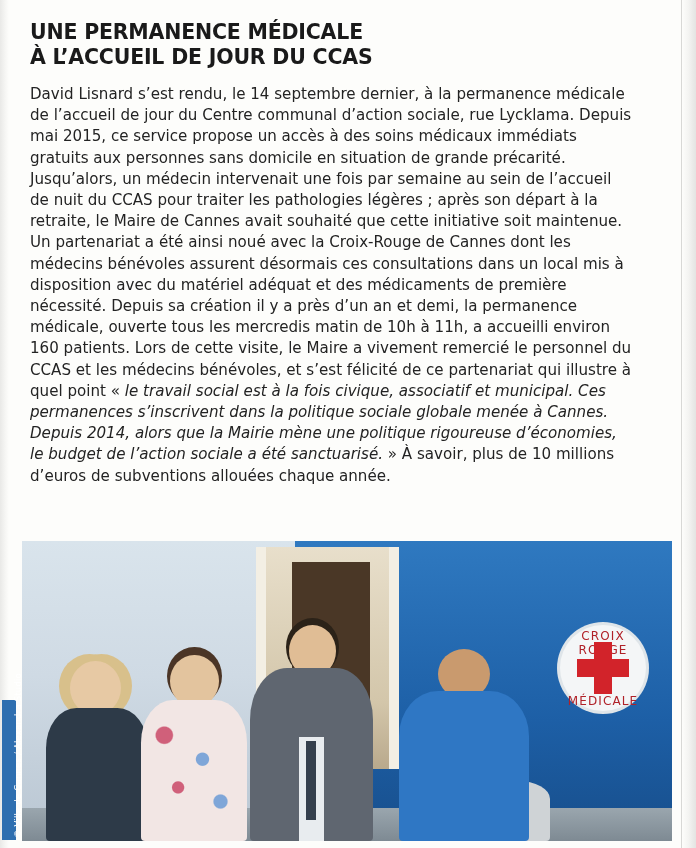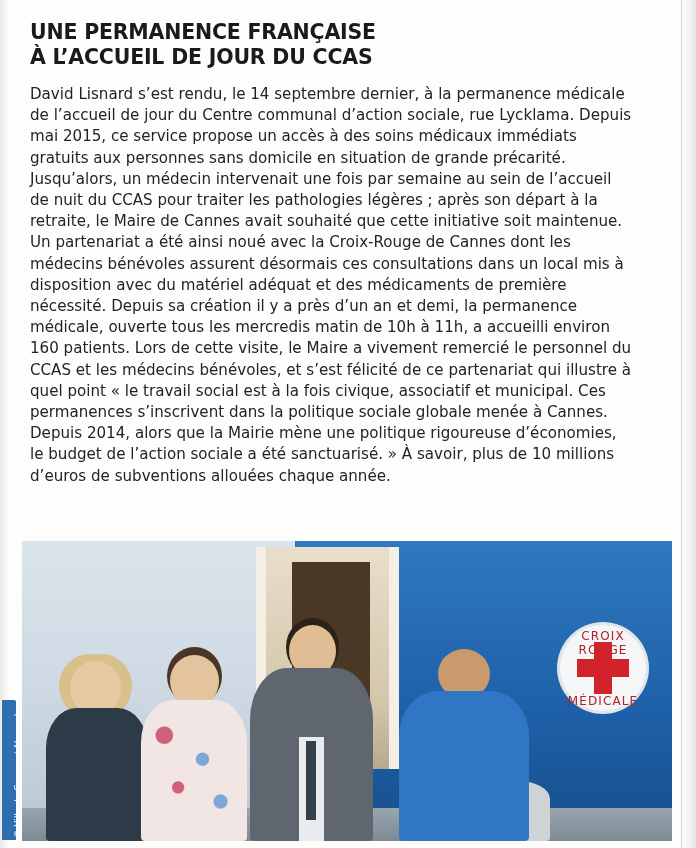--- a/index.html
+++ b/index.html
@@ -66,20 +66,21 @@
     font-family: "DejaVu Sans", sans-serif;
     font-size: 15.1px;
     line-height: 21.2px;
     color: #232323;
     text-align: left;
   }
   .body-copy p {
     margin: 0;
   }
   .quote {
+    font-style: italic;
     margin-top: 42px;
   }
 
   
   .photo {
     position: absolute;
     left: 22px;
     top: 541px;
     width: 650px;
     height: 300px;
@@ -237,21 +238,21 @@
 </head>
 <body>
 
 <div class="page">
 
   <div class="scan-edge-left"></div>
   <div class="scan-edge-right"></div>
   <div class="gutter-line" style="right:14px;"></div>
 
   <div class="headline">
-    <div class="headline-line">UNE PERMANENCE FRANÇAISE</div>
+    <div class="headline-line">UNE PERMANENCE MÉDICALE</div>
     <div class="headline-line">À L’ACCUEIL DE JOUR DU CCAS</div>
   </div>
 
   <div class="body-copy">
     <p>
       <span>David Lisnard s’est rendu, le 14 septembre dernier, à la permanence médicale de l’accueil de jour du Centre communal d’action sociale, rue Lycklama. Depuis mai 2015, ce service propose un accès à des soins médicaux immédiats gratuits aux personnes sans domicile en situation de grande précarité. Jusqu’alors, un médecin intervenait une fois par semaine au sein de l’accueil de nuit du CCAS pour traiter les pathologies légères ; après son départ à la retraite, le Maire de Cannes avait souhaité que cette initiative soit maintenue. Un partenariat a été ainsi noué avec la Croix-Rouge de Cannes dont les médecins bénévoles assurent désormais ces consultations dans un local mis à disposition avec du matériel adéquat et des médicaments de première nécessité. Depuis sa création il y a près d’un an et demi, la permanence médicale, ouverte tous les mercredis matin de 10h à 11h, a accueilli environ 160 patients. Lors de cette visite, le Maire a vivement remercié le personnel du CCAS et les médecins bénévoles, et s’est félicité de ce partenariat qui illustre à quel point « </span><span class="quote">le travail social est à la fois civique, associatif et municipal. Ces permanences s’inscrivent dans la politique sociale globale menée à Cannes. Depuis 2014, alors que la Mairie mène une politique rigoureuse d’économies, le budget de l’action sociale a été sanctuarisé.</span><span> » À savoir, plus de 10 millions d’euros de subventions allouées chaque année.</span>
     </p>
   </div>
 
   <div class="photo">

